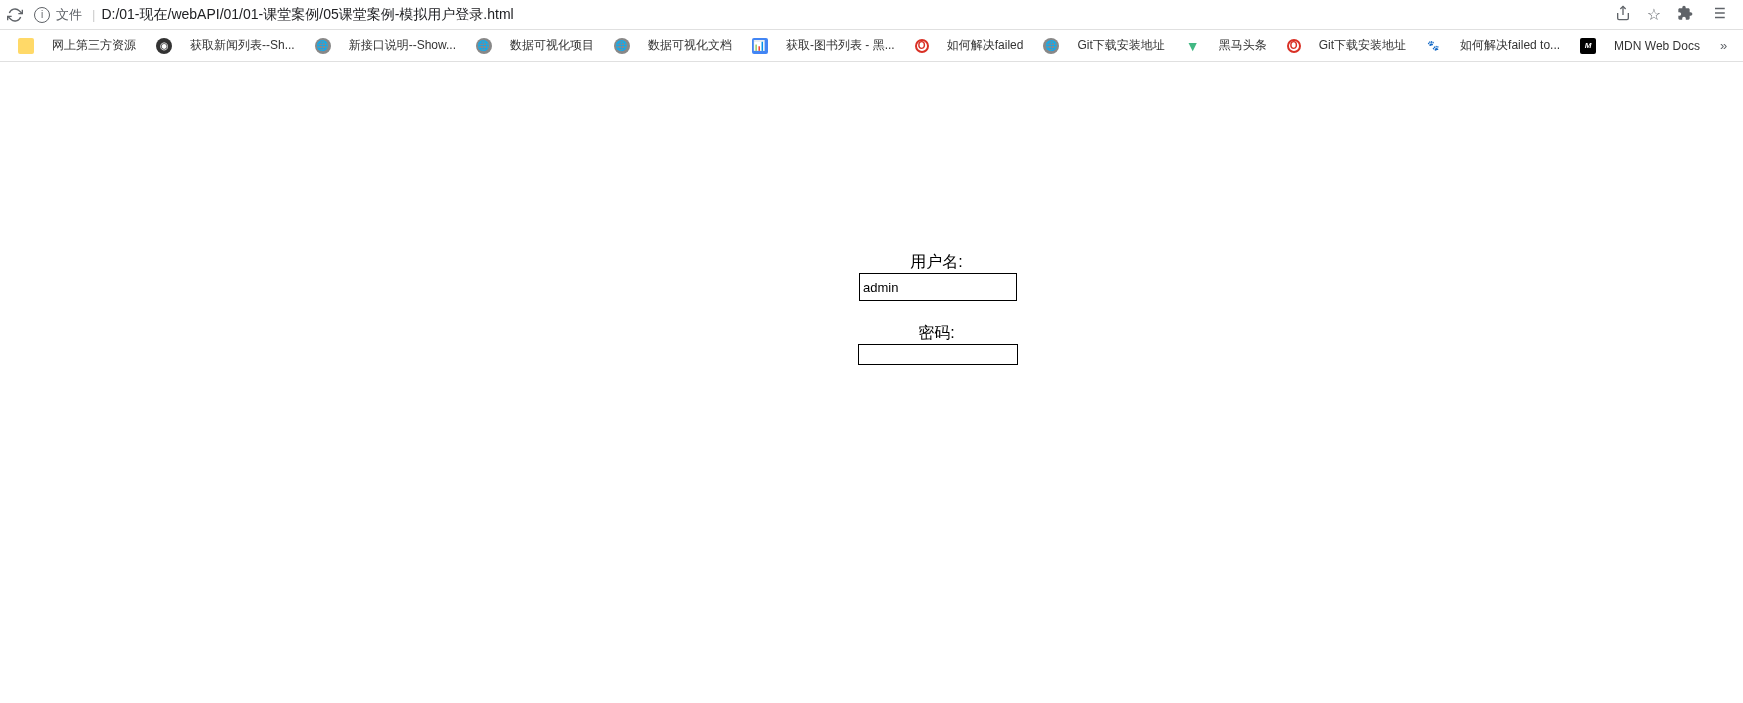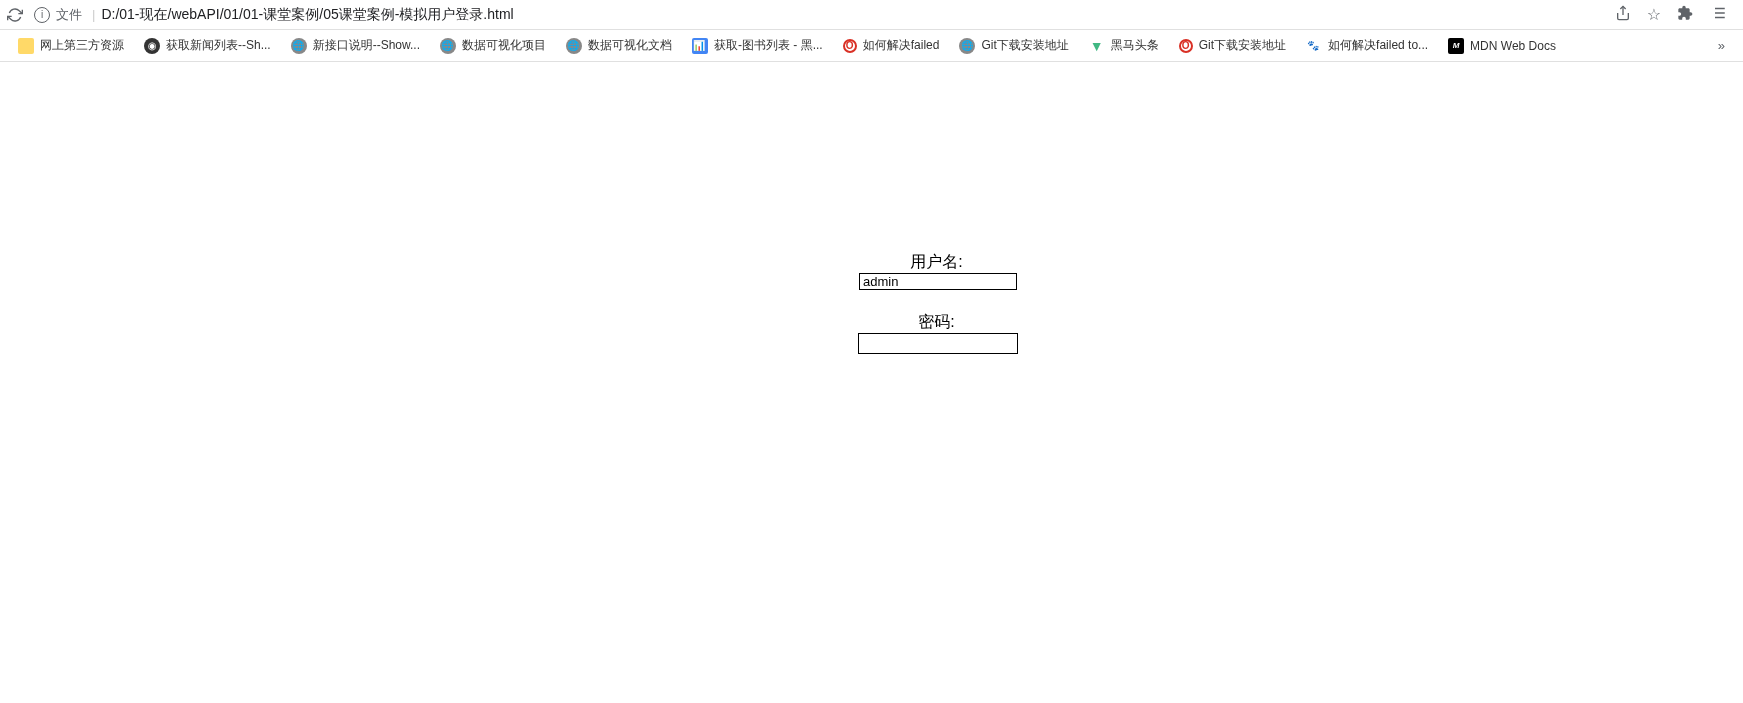--- a/index.html
+++ b/index.html
@@ -74,21 +74,21 @@
       display: flex;
       align-items: center;
       height: 32px;
       padding: 0 10px;
       border-bottom: 1px solid #e0e0e0;
       gap: 4px;
     }
     .bookmark-item {
       display: flex;
       align-items: center;
-      gap: 6px;
+      gap: 18px;
       padding: 4px 8px;
       font-size: 12px;
       color: #333;
       cursor: pointer;
       border-radius: 4px;
       white-space: nowrap;
     }
     .bookmark-icon {
       width: 16px;
       height: 16px;
@@ -128,21 +128,21 @@
       display: flex;
       align-items: center;
       flex-direction: column;
     }
     .form-label {
       font-size: 16px;
       color: #000;
     }
     .text-input {
       border: 1px solid #000;
-      height: 17px;
+      height: 28px;
       width: 158px;
       padding: 1px 3px;
       font-size: 13px;
       margin-left: 3px;
       font-family: Arial, sans-serif;
     }
     .password-input {
       border: 1px solid #000;
       height: 21px;
       width: 160px;

